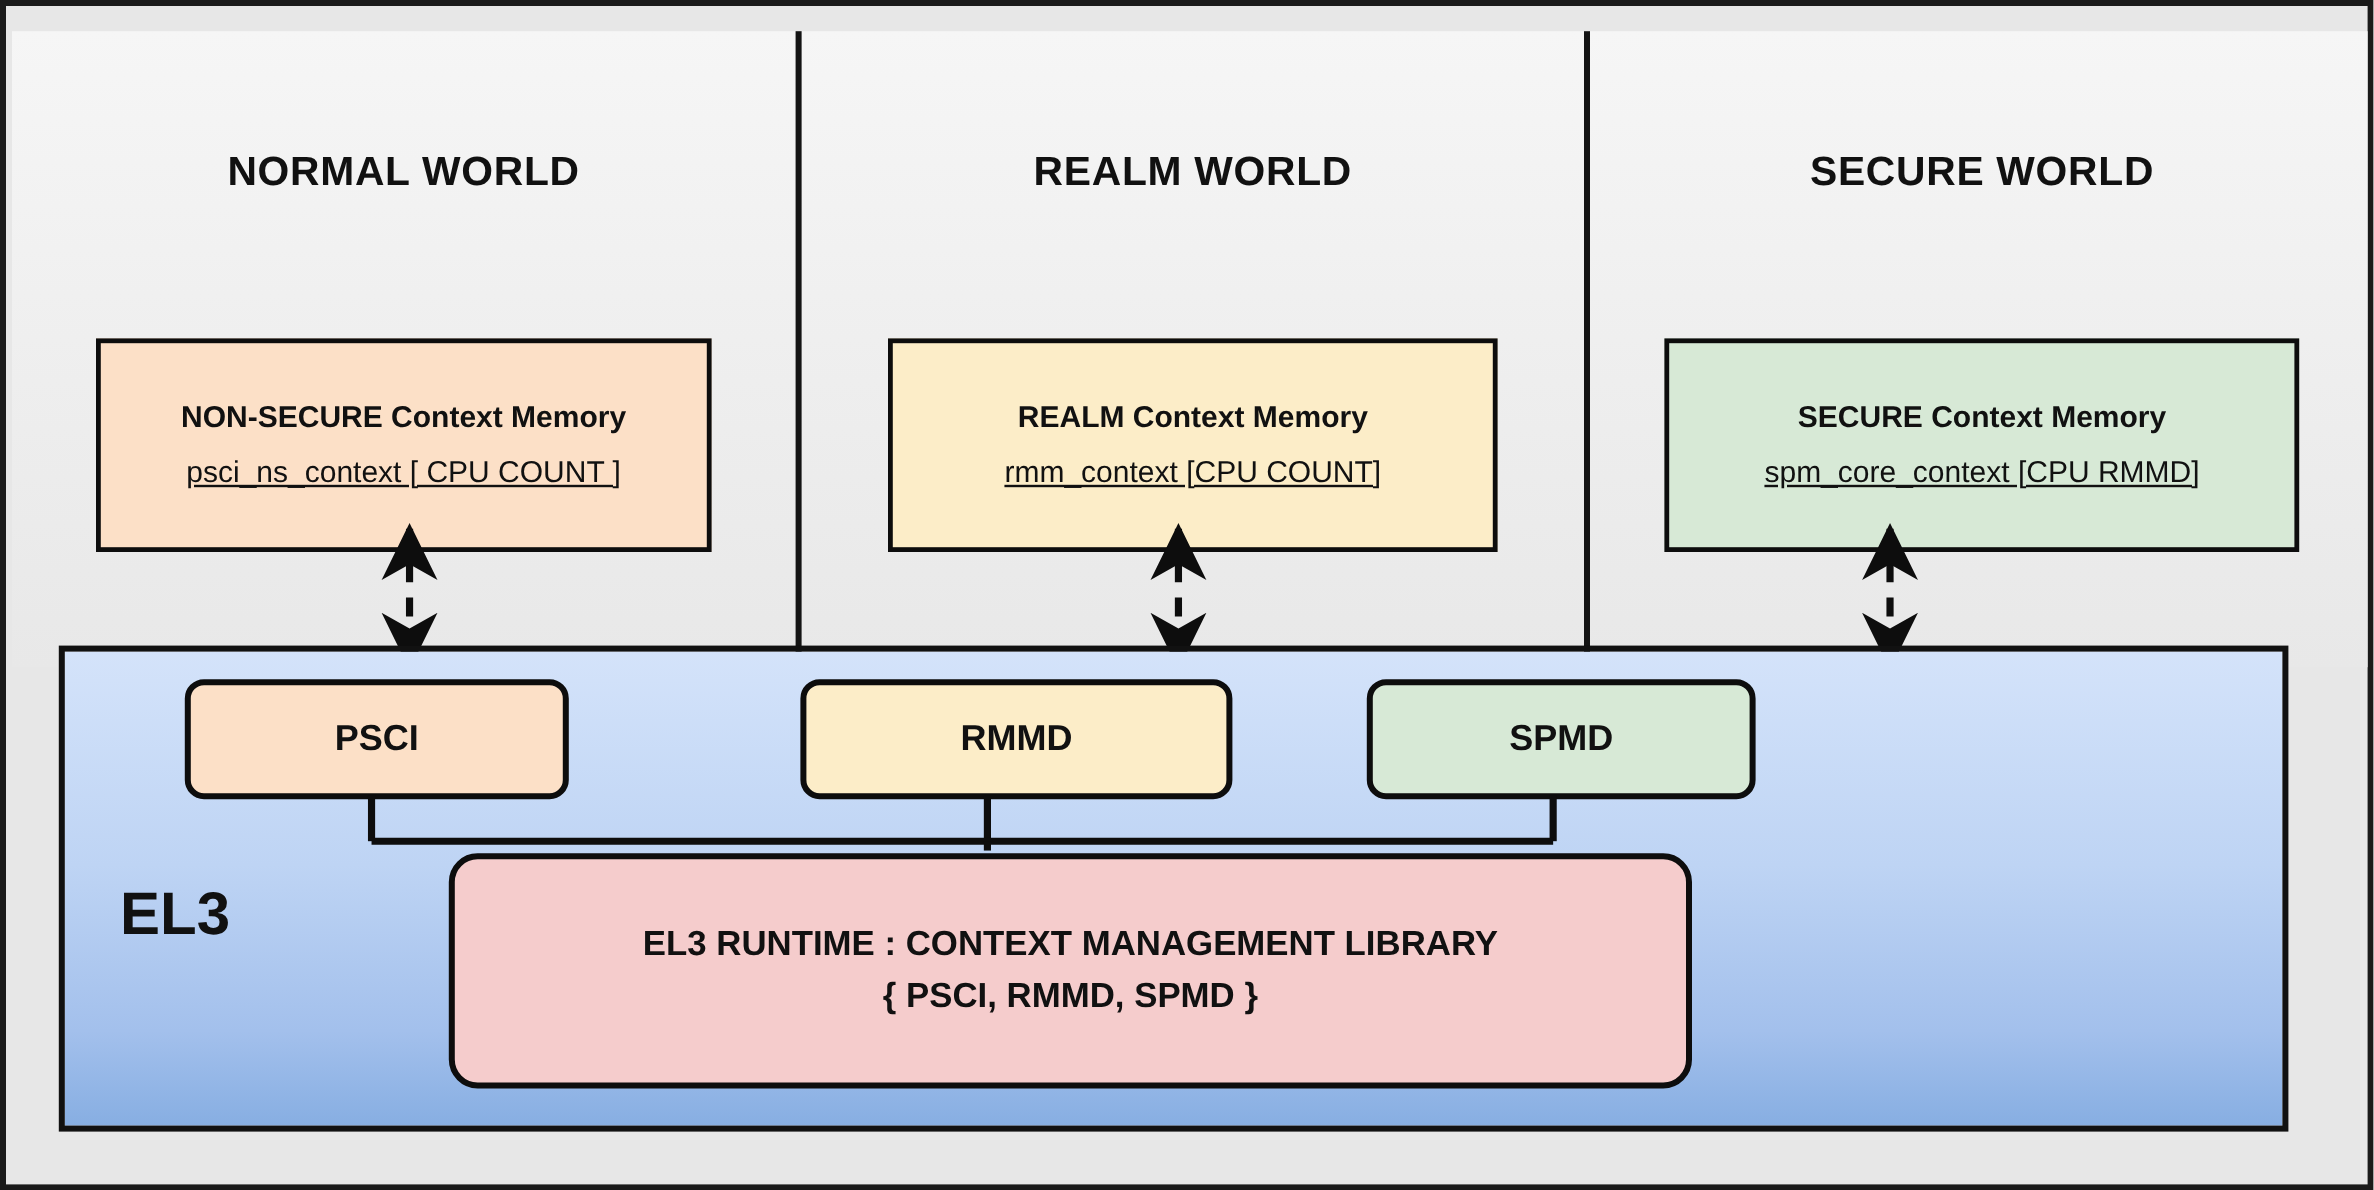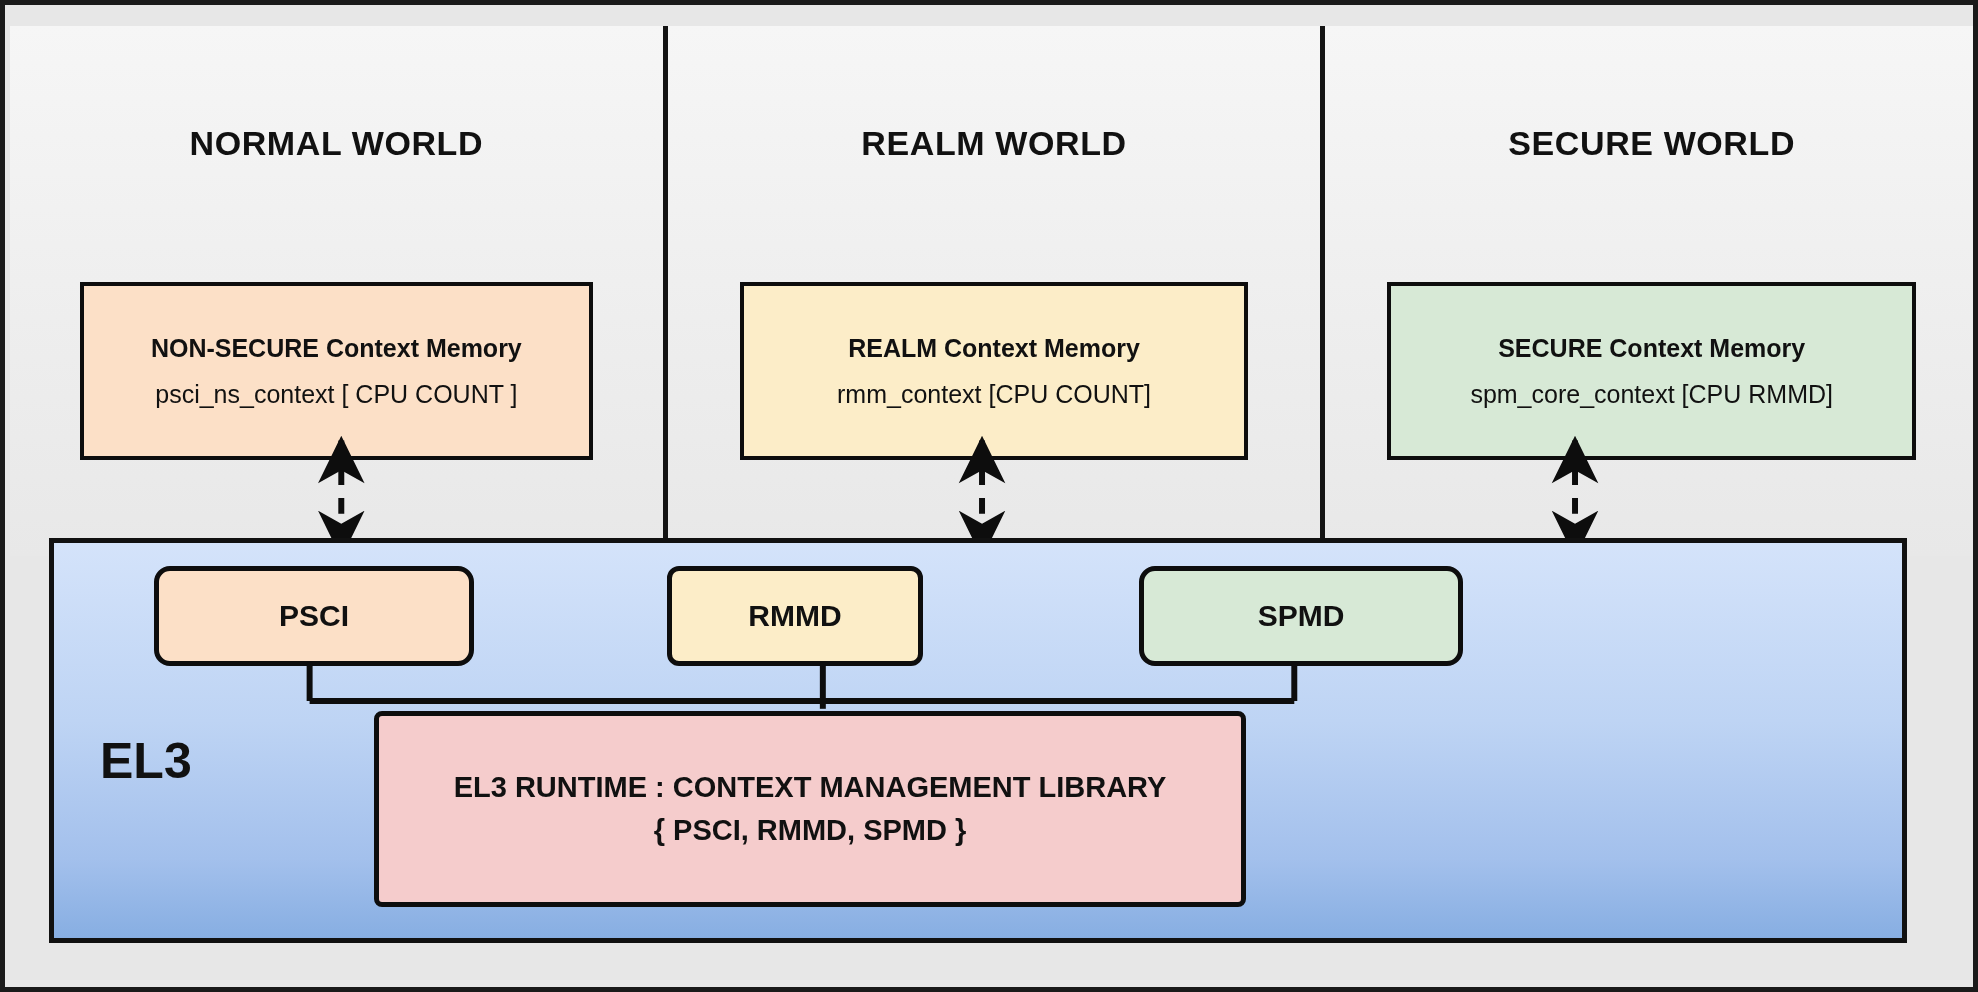--- a/index.html
+++ b/index.html
@@ -86,20 +86,21 @@
     font-size: 25px;
     font-weight: bold;
     color: #111111;
     white-space: nowrap;
   }
   .ctx-sub {
     font-size: 25px;
     font-weight: normal;
     color: #111111;
     white-space: nowrap;
+    text-decoration: underline;
   }
 
   
   .el3-box {
     position: absolute;
     left: 44px;
     top: 533px;
     width: 1858px;
     height: 405px;
     border: 5px solid #111111;
@@ -124,32 +125,32 @@
     border-radius: 16px;
     box-sizing: border-box;
     display: flex;
     align-items: center;
     justify-content: center;
     font-size: 30px;
     font-weight: bold;
     color: #111111;
   }
   .pill.psci   { left: 100px;  width: 320px; background: #fce0c7; }
-  .pill.rmmd   { left: 613px; width: 256px; background: #fcedc8; border-radius: 12px; }
+  .pill.rmmd   { left: 613px; width: 360px; background: #fcedc8; }
   .pill.spmd   { left: 1085px; width: 324px; background: #d7e9d6; }
 
   
   .runtime-box {
     position: absolute;
     left: 320px;
     top: 168px;
-    width: 872px;
+    width: 1036px;
     height: 196px;
     border: 5px solid #0d0d0d;
-    border-radius: 8px;
+    border-radius: 24px;
     box-sizing: border-box;
     background: #f5cccc;
     display: flex;
     flex-direction: column;
     align-items: center;
     justify-content: center;
     gap: 4px;
   }
   .runtime-line {
     font-size: 29px;

